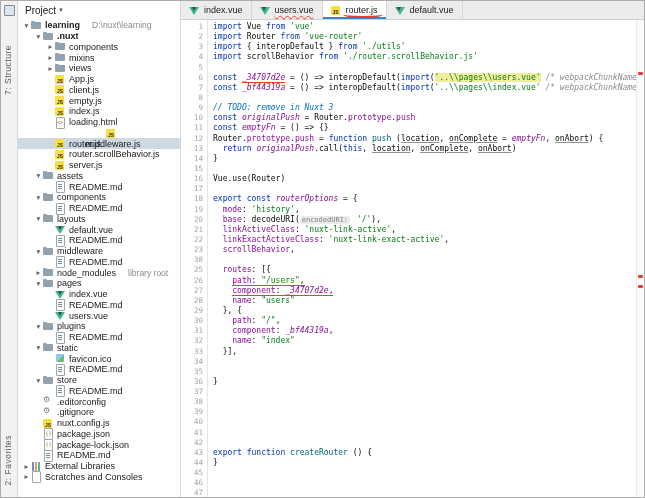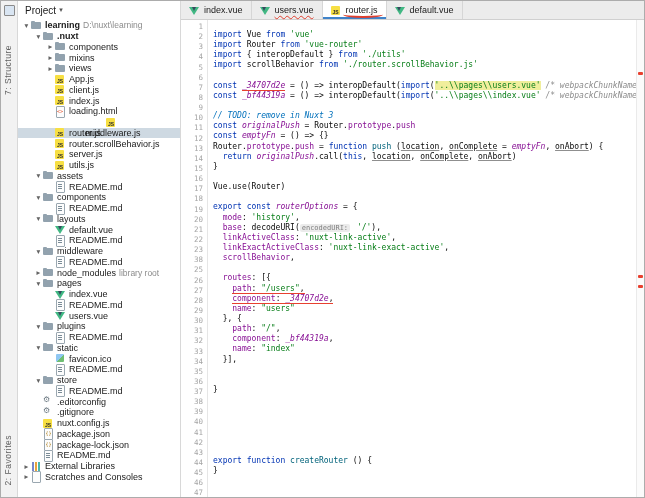--- a/index.html
+++ b/index.html
@@ -17,21 +17,21 @@
 
   
   .project-panel{width:162px;flex:none;border-right:1px solid #D8D8D8;display:flex;flex-direction:column;overflow:hidden;background:#fff}
   .phead{height:18px;flex:none;display:flex;align-items:center;gap:3px;padding-left:7px;font-size:10px;color:#202020}
   .chev{font-size:7px;color:#555}
   .tree{flex:1;overflow:hidden;padding-top:1px;font-size:9px;color:#1A1A1A}
   .trow{height:10.75px;display:flex;align-items:center;white-space:nowrap;cursor:default}
   .trow.selected{background:#CED9E2}
   .trow.bold .tlabel{font-weight:bold}
   .arrow{width:9px;flex:none;font-size:7.5px;color:#646464;text-align:center}
-  .textra{color:#8C8C8C;margin-left:3px;font-size:8.5px}
+  .textra{color:#8C8C8C;margin-left:12px;font-size:8.5px}
 
   
   .ticon{width:11px;height:11px;flex:none;position:relative;margin-right:3px}
   .ic-folder::before{content:"";position:absolute;left:0;top:1px;width:4px;height:2px;background:#92A2AE;border-radius:1px 1px 0 0}
   .ic-folder::after{content:"";position:absolute;left:0;top:2px;width:10px;height:7px;background:#92A2AE;border-radius:1px}
   .ic-vue::before{content:"";position:absolute;left:0;top:2px;border-left:5px solid transparent;border-right:5px solid transparent;border-top:8px solid #41B883}
   .ic-vue::after{content:"";position:absolute;left:2.5px;top:2px;border-left:2.5px solid transparent;border-right:2.5px solid transparent;border-top:4px solid #35495E}
   .ic-js::before{content:"JS";position:absolute;left:0;top:1px;width:9px;height:9px;background:#F7DF43;border-radius:1px;
                  font-size:5px;font-weight:bold;color:#2B2B2B;display:flex;align-items:flex-end;justify-content:flex-end;
                  padding:0 1px;box-sizing:border-box;font-family:"Liberation Sans",sans-serif}
@@ -53,21 +53,21 @@
   .tab.active{background:#FFF;box-shadow:inset 0 -2px 0 #4083C9}
   .tab .ticon{margin-right:0}
   .mark-red-underline{text-decoration:underline wavy #E0402F 1px;text-underline-offset:2px}
   .mark-red-annotation{position:relative}
   .mark-red-annotation::after{content:"";position:absolute;left:-3px;right:-5px;bottom:-3px;height:5px;
                               border-bottom:2px solid #E0402F;border-radius:50%}
 
   .editor-body{flex:1;display:flex;min-height:0;font-family:"DejaVu Sans Mono","Liberation Mono",monospace;font-size:8px;background:#fff}
   .gutter{width:22px;flex:none;text-align:right;padding:2px 4px 0 0;color:#A5A5A5;border-right:1px solid #E6E6E6;background:#FFF}
   .gutter div{height:10.15px;line-height:10.15px;font-size:7.5px}
-  .codearea{flex:1;overflow:hidden;padding:10px 0 0 5px;color:#0A0A0A;min-width:0}
+  .codearea{flex:1;overflow:hidden;padding:2px 0 0 5px;color:#0A0A0A;min-width:0}
   .cline{height:10.15px;line-height:10.15px;white-space:pre}
   .codearea .d{color:#0A0A0A}
   .codearea .k{color:#0033B3}
   .codearea .s{color:#067D17}
   .codearea .c{color:#8C8C8C;font-style:italic}
   .codearea .t{color:#0070BB;font-style:italic}
   .codearea .p{color:#871094}
   .codearea .pi{color:#871094;font-style:italic}
   .codearea .f{color:#00627A}
   .codearea .r{text-decoration:underline;text-decoration-color:#8F8F8F;text-underline-offset:1px}
@@ -127,20 +127,25 @@
           <span class="tlabel">App.js</span>
         </div>
         <div class="trow" style="padding-left: 28px; align-items: center;">
           <span class="arrow"></span>
           <span class="ticon ic-js"></span>
           <span class="tlabel">client.js</span>
         </div>
         <div class="trow" style="padding-left: 28px;">
           <span class="arrow"></span>
           <span class="ticon ic-js"></span>
+          <span class="tlabel">empty.js</span>
+        </div>
+        <div class="trow" style="padding-left: 28px;">
+          <span class="arrow"></span>
+          <span class="ticon ic-js"></span>
           <span class="tlabel">index.js</span>
         </div>
         <div class="trow" style="padding-left: 28px;">
           <span class="arrow"></span>
           <span class="ticon ic-html"></span>
           <span class="tlabel">loading.html</span>
         </div>
         <div class="trow" style="padding-left: 28px; flex-direction: column;">
           <span class="arrow"></span>
           <span class="ticon ic-js"></span>
@@ -153,25 +158,20 @@
         </div>
         <div class="trow" style="padding-left: 28px;">
           <span class="arrow"></span>
           <span class="ticon ic-js"></span>
           <span class="tlabel">router.scrollBehavior.js</span>
         </div>
         <div class="trow" style="padding-left: 28px;">
           <span class="arrow"></span>
           <span class="ticon ic-js"></span>
           <span class="tlabel">server.js</span>
-        </div>
-        <div class="trow" style="padding-left: 28px;">
-          <span class="arrow"></span>
-          <span class="ticon ic-js"></span>
-          <span class="tlabel">utils.js</span>
         </div>
         <div class="trow" style="padding-left: 16px;">
           <span class="arrow">▾</span>
           <span class="ticon ic-folder"></span>
           <span class="tlabel">assets</span>
         </div>
         <div class="trow" style="padding-left: 28px;">
           <span class="arrow"></span>
           <span class="ticon ic-md"></span>
           <span class="tlabel">README.md</span>

